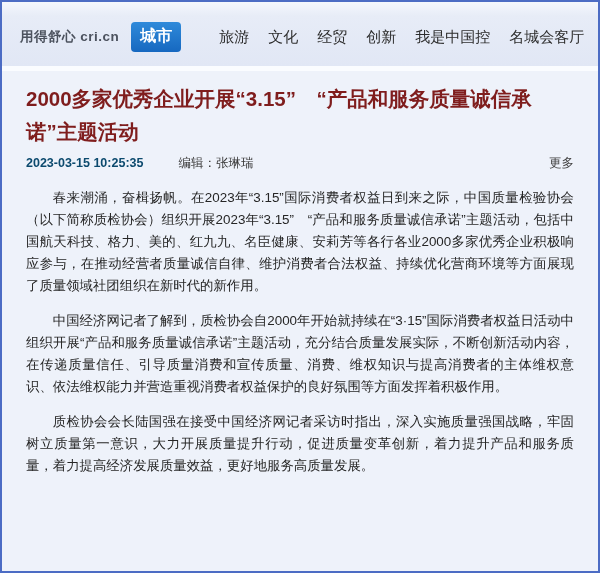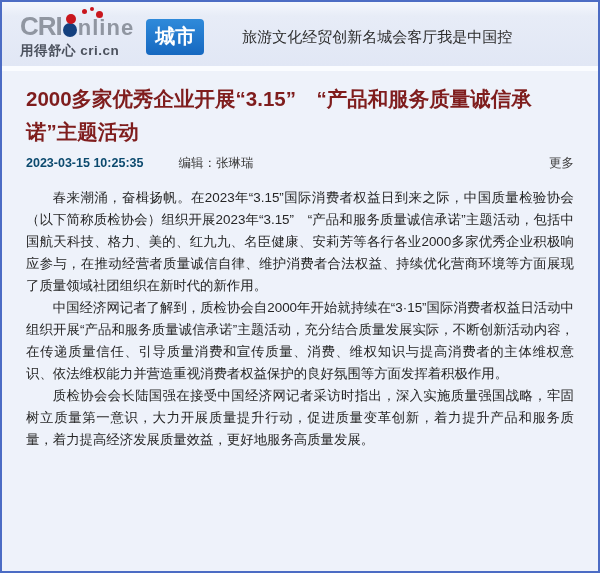--- a/index.html
+++ b/index.html
@@ -41,74 +41,68 @@
   .dot-c { width: 4px;  height: 4px;  left: 70px; top: -5px; }
   .dot-d { width: 7px;  height: 7px;  left: 76px; top: -1px; }
   .logo-sub {
     font-size: 13.5px; font-weight: bold; color: #4c525e;
     letter-spacing: 0.5px; margin-top: 1px;
   }
   .badge {
     margin-left: 12px; margin-top: 2px;
     padding: 4px 9px 5px 9px;
     background: linear-gradient(180deg, #2f8ada, #1668c0);
-    color: #ffffff; font-size: 20px; font-weight: bold;
+    color: #ffffff; font-size: 16px; font-weight: bold;
     border-radius: 4px; cursor: pointer; flex: 0 0 auto;
   }
-  .nav { display: flex; margin-left: 38px; margin-top: 2px; }
+  .nav { display: flex; gap: 19px; margin-left: 38px; margin-top: 2px; }
   .nav-item { font-size: 15px; color: #2c2c2c; cursor: pointer; white-space: nowrap; }
   
   .article { padding: 0 24px; }
   .article-title {
     margin-top: 11px;
     font-size: 20.5px; font-weight: bold; color: #7f1d1d;
     line-height: 33px;
   }
   .meta-row {
     display: flex; align-items: baseline;
     margin-top: 7px;
     font-size: 12.5px; color: #3a3a3a;
   }
   .meta-datetime { font-weight: bold; color: #0c4a6e; }
   .meta-source { margin-left: 18px; }
   .meta-editor { margin-left: 35px; }
   .meta-more { margin-left: auto; color: #444444; cursor: pointer; text-align: center; }
   .body p {
     font-size: 13.4px; line-height: 22px; color: #262626;
     text-indent: 2em; text-align: justify;
+    margin-top: 13px;
   }
   .body p:first-child { margin-top: 15px; }
 </style>
 </head>
 <body>
 
 <div class="page">
 
   <div class="header">
 
     <div class="logo">
-      <div class="logo-top">
-        <span class="logo-cri">CRI</span><span class="logo-o"></span><span class="logo-nline">nline</span>
-        <span class="dot dot-a"></span>
-        <span class="dot dot-b"></span>
-        <span class="dot dot-c"></span>
-        <span class="dot dot-d"></span>
-      </div>
       <div class="logo-sub">用得舒心 cri.cn</div>
     </div>
 
     <div class="badge">城市</div>
 
     <div class="nav">
       <span class="nav-item">旅游</span>
       <span class="nav-item">文化</span>
       <span class="nav-item">经贸</span>
       <span class="nav-item">创新</span>
+      <span class="nav-item">我是中国控</span>
       <span class="nav-item">名城会客厅</span>
-      <span class="nav-item">我是中国控</span>
     </div>
 
   </div>
 
   <div class="article">
 
     <h1 class="article-title">2000多家优秀企业开展“3.15”　“产品和服务质量诚信承诺”主题活动</h1>
 
     <div class="meta-row">
       <span class="meta-datetime">2023-03-15 10:25:35</span>

